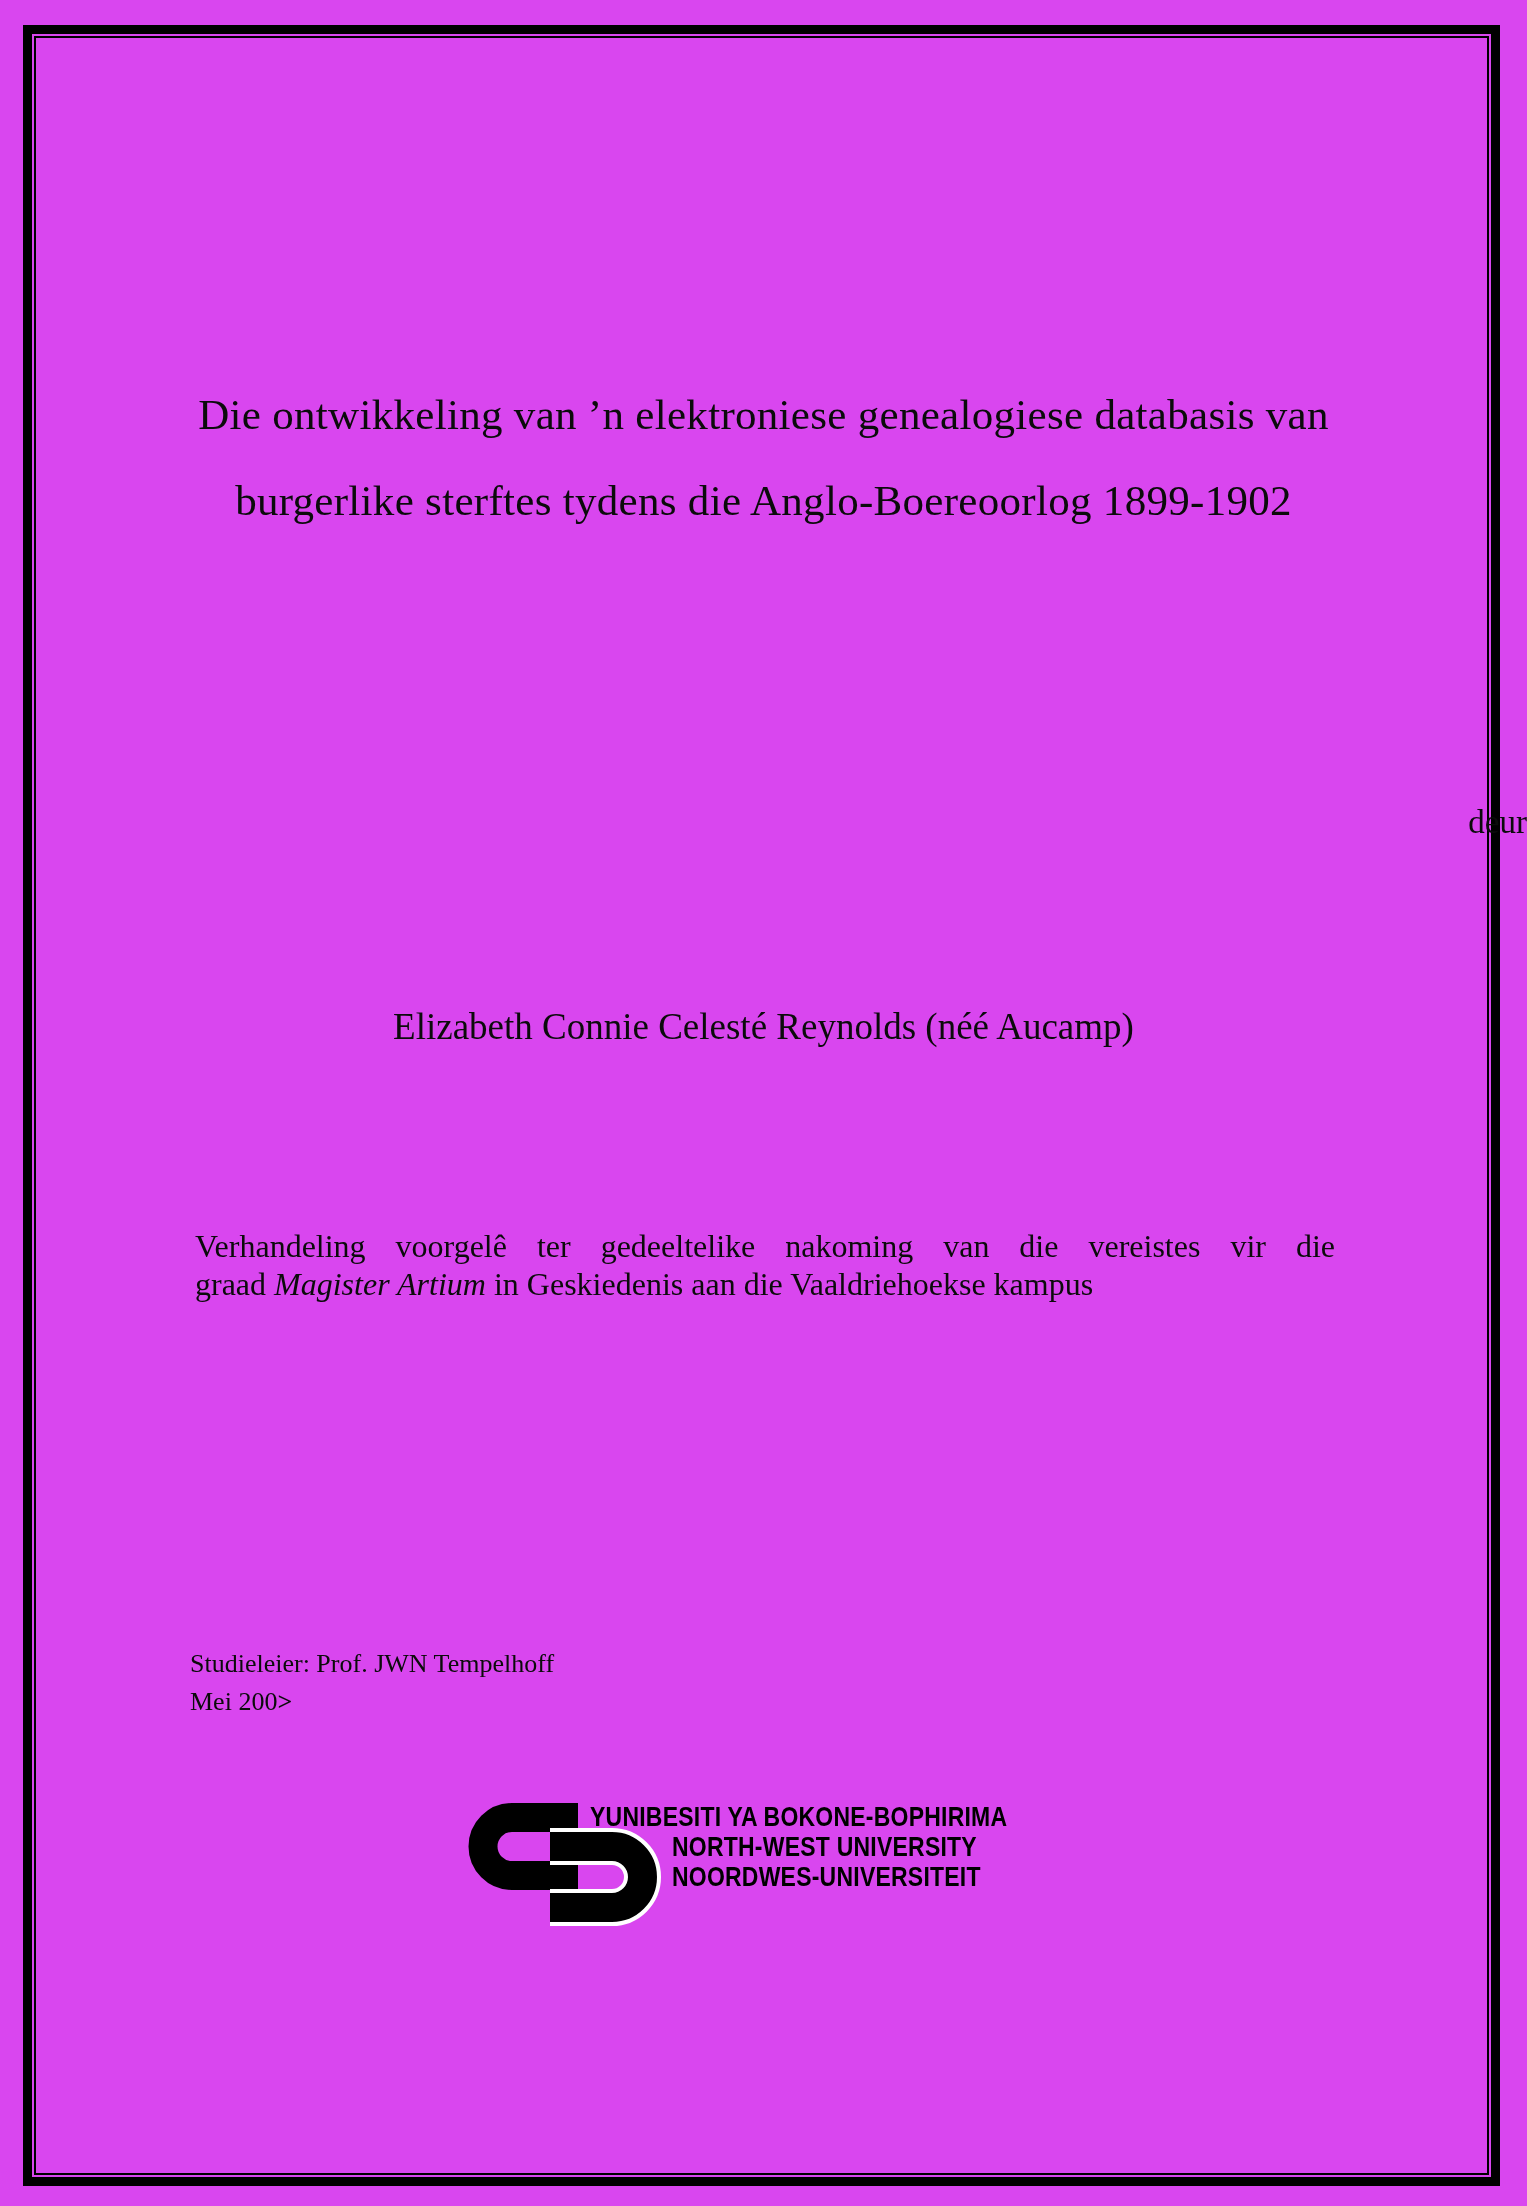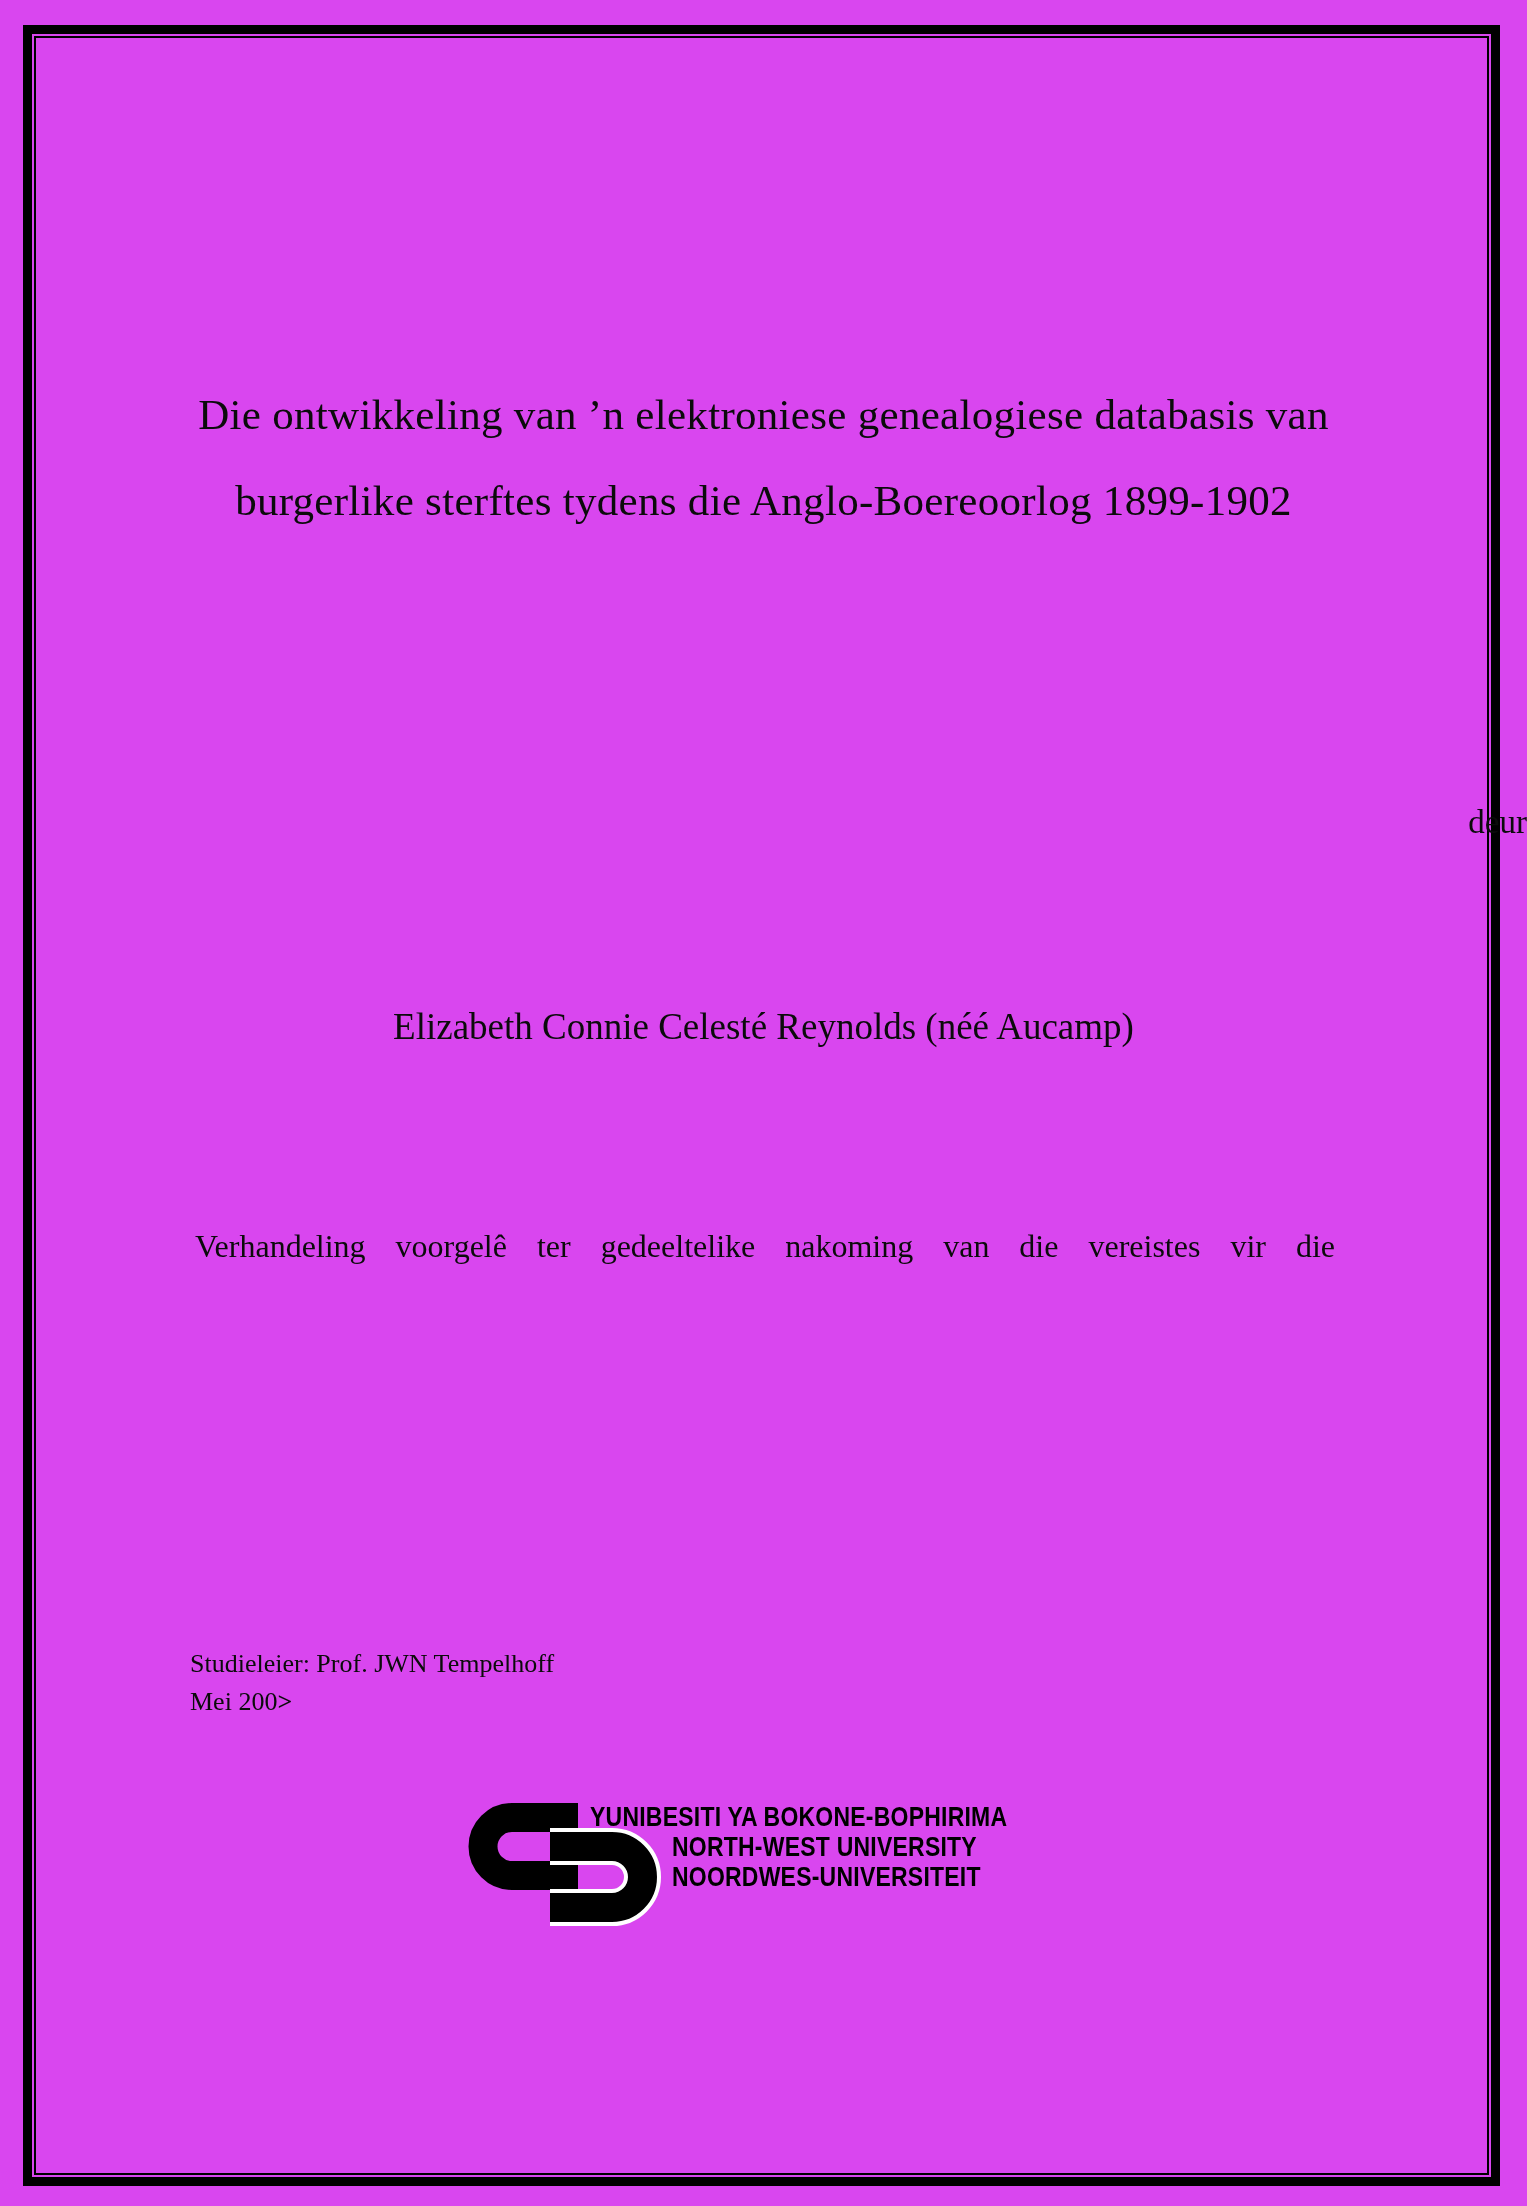--- a/index.html
+++ b/index.html
@@ -78,20 +78,21 @@
     <div>Die ontwikkeling van ’n elektroniese genealogiese databasis van</div>
     <div>burgerlike sterftes tydens die Anglo-Boereoorlog 1899-1902</div>
   </div>
 
   <div class="byline">deur</div>
 
   <div class="author">Elizabeth Connie Celesté Reynolds (néé Aucamp)</div>
 
   <div class="statement">
     <div class="st-line1">Verhandeling voorgelê ter gedeeltelike nakoming van die vereistes vir die</div>
+    <div class="st-line2"><span>graad </span><span class="italic">Magister Artium</span><span> in Geskiedenis aan die Vaaldriehoekse kampus</span></div>
   </div>
 
   <div class="supervisor-block">
     <div>Studieleier: Prof. JWN Tempelhoff</div>
     <div><span>Mei 200</span><span class="date-glyph">&gt;</span></div>
   </div>
 
   <svg class="logo-mark" width="230" height="140" viewBox="0 0 230 140" aria-hidden="true">
 
     <path d="M 128 27.5 L 62 27.5 A 29 29 0 0 0 62 85.5 L 128 85.5" fill="none" stroke="#000" stroke-width="29"></path>

